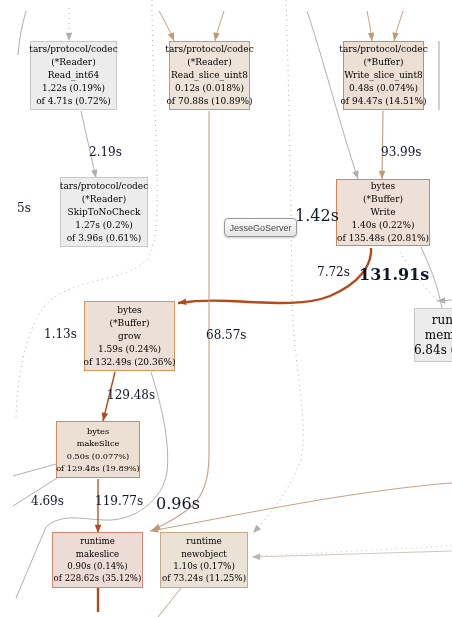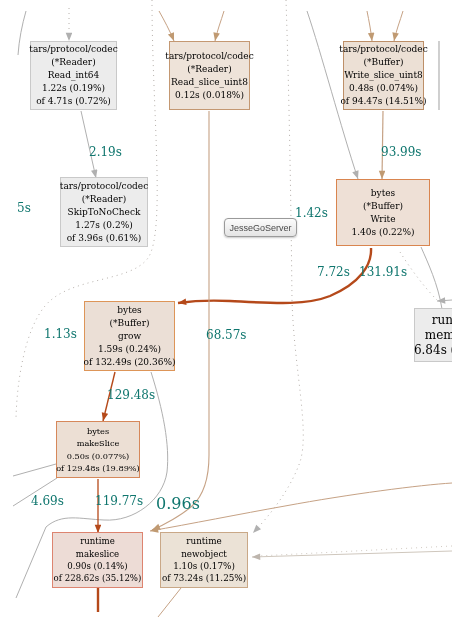--- a/index.html
+++ b/index.html
@@ -10,21 +10,21 @@
            background:#ececec;display:flex;flex-direction:column;
            align-items:center;justify-content:center;text-align:center;
            color:#000;white-space:nowrap;}
   .nodebox>div{line-height:inherit;}
   .nodebox div{display:block;}
   #tooltip{position:absolute;box-sizing:border-box;border:1px solid #9a9a9a;border-radius:4px;
            background:linear-gradient(#fcfcfc,#e4e4e4);color:#4a4a4a;
            font-family:"Liberation Sans",sans-serif;
            display:flex;align-items:center;justify-content:center;
            box-shadow:0 1px 2px rgba(0,0,0,.22);}
-  .elabel{position:absolute;color:#0f766e;white-space:nowrap;}
+  .elabel{position:absolute;color:#0f172a;white-space:nowrap;}
 </style>
 </head>
 <body>
 
 <div id="stage">
   <svg id="graph" viewBox="0 0 452 617">
     <defs>
       <marker id="ah-strong" markerWidth="10" markerHeight="10" refX="8.6" refY="3.3" orient="auto" markerUnits="userSpaceOnUse">
         <path d="M0.4,0 L8.6,3.3 L0.4,6.6 z" fill="#b5491a"></path>
       </marker>
@@ -74,40 +74,42 @@
         <div>(*Reader)</div>
         <div>Read_int64</div>
         <div>1.22s (0.19%)</div>
         <div>of 4.71s (0.72%)</div>
       </div>
       <div class="nodebox" style="border-color: rgb(196, 152, 114); background: rgb(238, 227, 217); left: 169px; top: 41px; width: 81px; height: 69px; font-size: 9px; line-height: 13px;">
         <div>tars/protocol/codec</div>
         <div>(*Reader)</div>
         <div>Read_slice_uint8</div>
         <div>0.12s (0.018%)</div>
+        <div>of 70.88s (10.89%)</div>
       </div>
       <div class="nodebox" style="border-color: rgb(189, 143, 104); background: rgb(236, 224, 213); left: 343px; top: 41px; width: 81px; height: 69px; font-size: 9px; line-height: 13px;">
         <div>tars/protocol/codec</div>
         <div>(*Buffer)</div>
         <div>Write_slice_uint8</div>
         <div>0.48s (0.074%)</div>
         <div>of 94.47s (14.51%)</div>
       </div>
       <div class="nodebox" style="border-color: rgb(201, 201, 201); background: rgb(236, 236, 236); left: 60px; top: 177px; width: 88px; height: 70px; font-size: 9px; line-height: 13px;">
         <div>tars/protocol/codec</div>
         <div>(*Reader)</div>
         <div>SkipToNoCheck</div>
         <div>1.27s (0.2%)</div>
         <div>of 3.96s (0.61%)</div>
       </div>
       <div class="nodebox" style="border-color: rgb(217, 133, 79); background: rgb(238, 224, 214); left: 336px; top: 179px; width: 94px; height: 67px; font-size: 9px; line-height: 13px;">
         <div>bytes</div>
         <div>(*Buffer)</div>
         <div>Write</div>
         <div>1.40s (0.22%)</div>
+        <div>of 135.48s (20.81%)</div>
       </div>
       <div class="nodebox" style="border-color: rgb(221, 149, 88); background: rgb(235, 223, 214); left: 84px; top: 301px; width: 91px; height: 70px; font-size: 9px; line-height: 13px;">
         <div>bytes</div>
         <div>(*Buffer)</div>
         <div>grow</div>
         <div>1.59s (0.24%)</div>
         <div>of 132.49s (20.36%)</div>
       </div>
       <div class="nodebox" style="border-color: rgb(201, 201, 201); background: rgb(236, 236, 236); left: 414px; top: 308px; width: 84px; height: 54px; font-size: 12px; line-height: 15px;">
         <div>runtime</div>
@@ -130,23 +132,23 @@
         <div>runtime</div>
         <div>newobject</div>
         <div>1.10s (0.17%)</div>
         <div>of 73.24s (11.25%)</div>
       </div>
     </div>
   <div id="labels">
       <div class="elabel" style="left: 89px; top: 145px; font-size: 12px;">2.19s</div>
       <div class="elabel" style="left: 17px; top: 201px; font-size: 12px;">5s</div>
       <div class="elabel" style="left: 381px; top: 145px; font-size: 12px;">93.99s</div>
-      <div class="elabel" style="left: 295px; top: 206px; font-size: 12px;">1.42s</div>
+      <div class="elabel" style="left: 295px; top: 206px; font-size: 16px;">1.42s</div>
       <div class="elabel" style="left: 317px; top: 265px; font-size: 12px;">7.72s</div>
-      <div class="elabel" style="left: 359px; top: 265px; font-size: 12px;">131.91s</div>
+      <div class="elabel" style="left: 359px; top: 265px; font-size: 16px; font-weight: bold;">131.91s</div>
       <div class="elabel" style="left: 44px; top: 327px; font-size: 12px;">1.13s</div>
       <div class="elabel" style="left: 206px; top: 328px; font-size: 12px;">68.57s</div>
       <div class="elabel" style="left: 107px; top: 388px; font-size: 12px;">129.48s</div>
       <div class="elabel" style="left: 31px; top: 494px; font-size: 12px;">4.69s</div>
       <div class="elabel" style="left: 95px; top: 494px; font-size: 12px;">119.77s</div>
       <div class="elabel" style="left: 156px; top: 494px; font-size: 16px;">0.96s</div>
     </div>
   <div id="tooltip" style="left: 224px; top: 218px; font-size: 9px; width: 73px; height: 19px;">JesseGoServer</div>
 </div>
 

